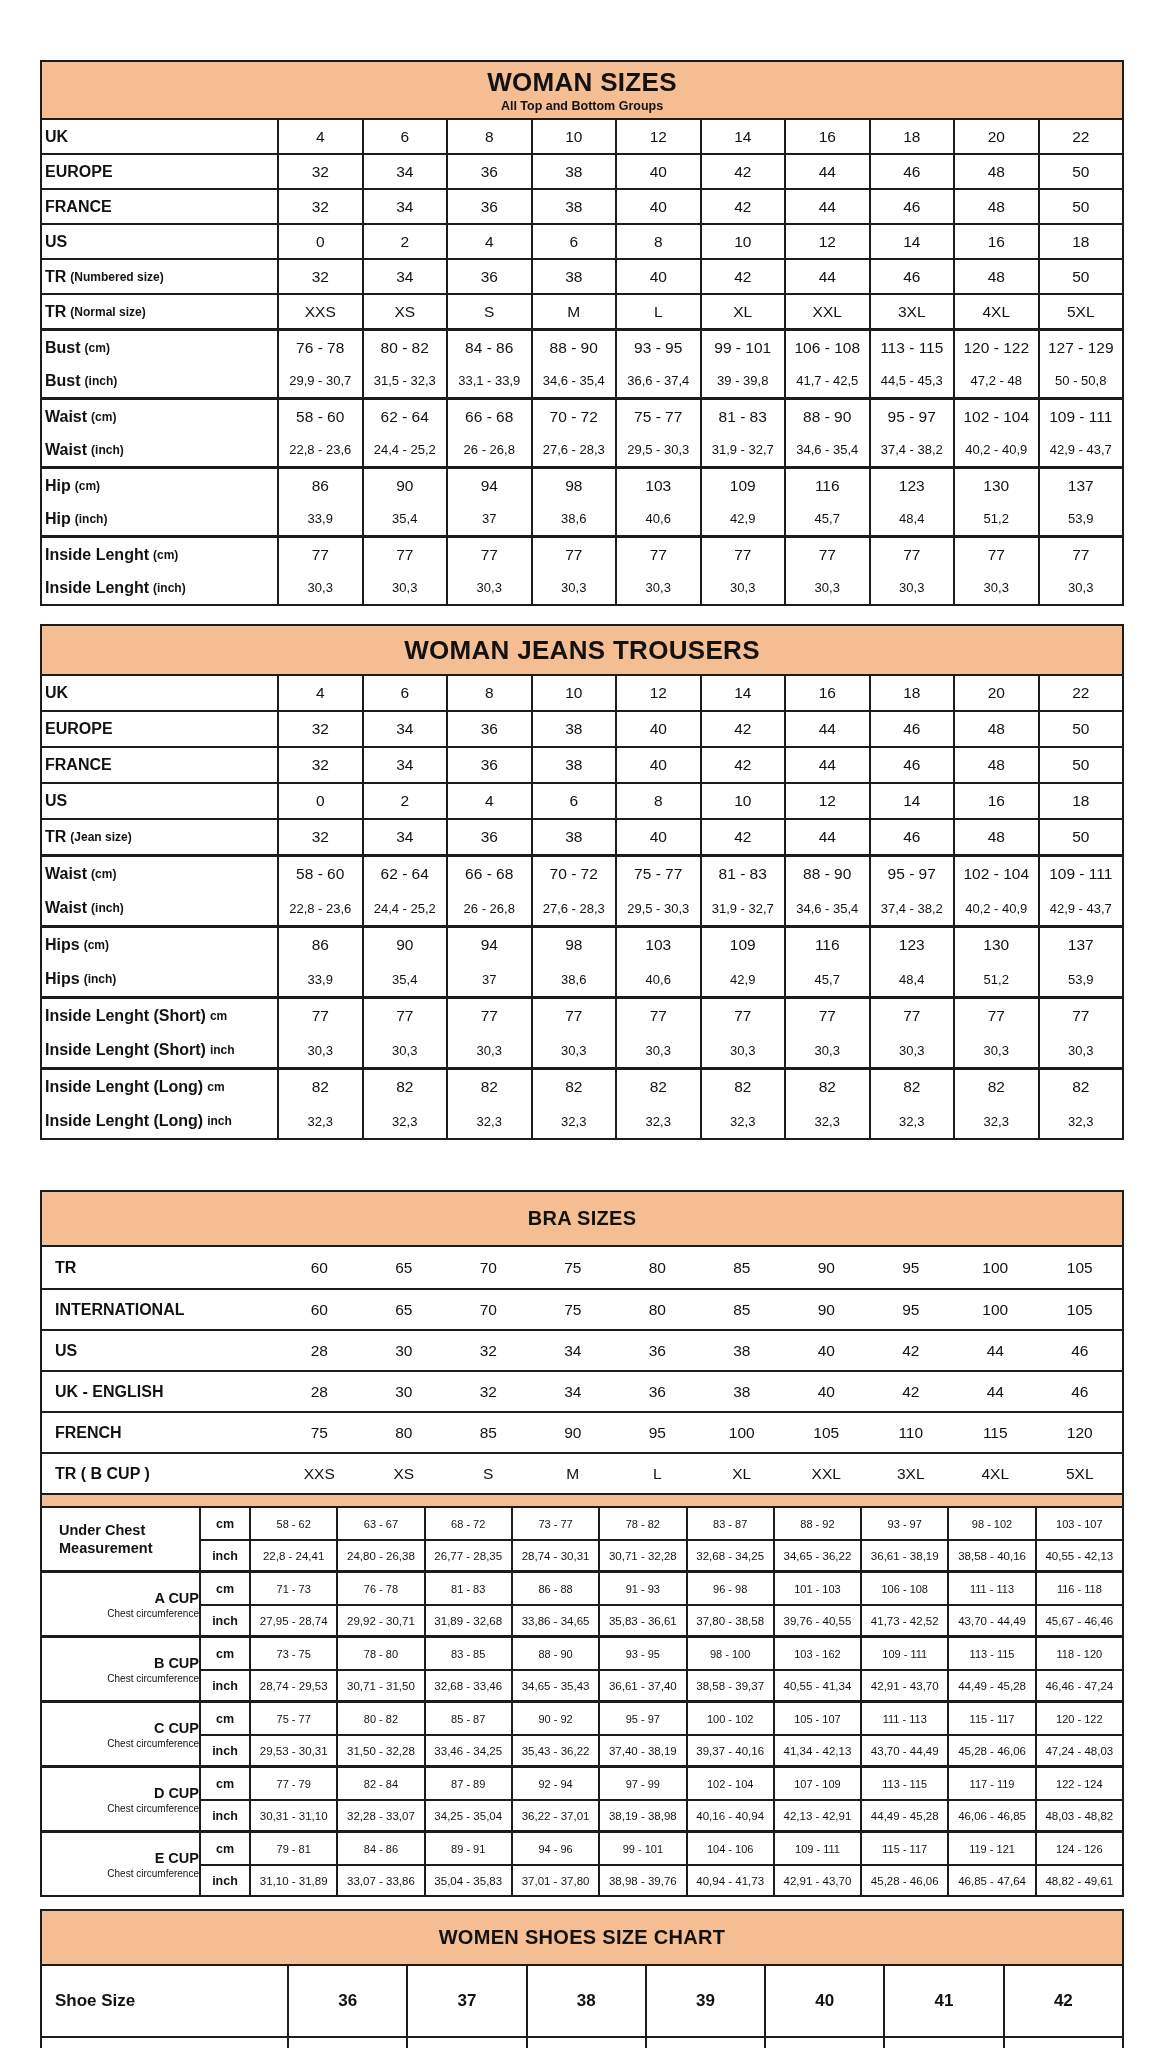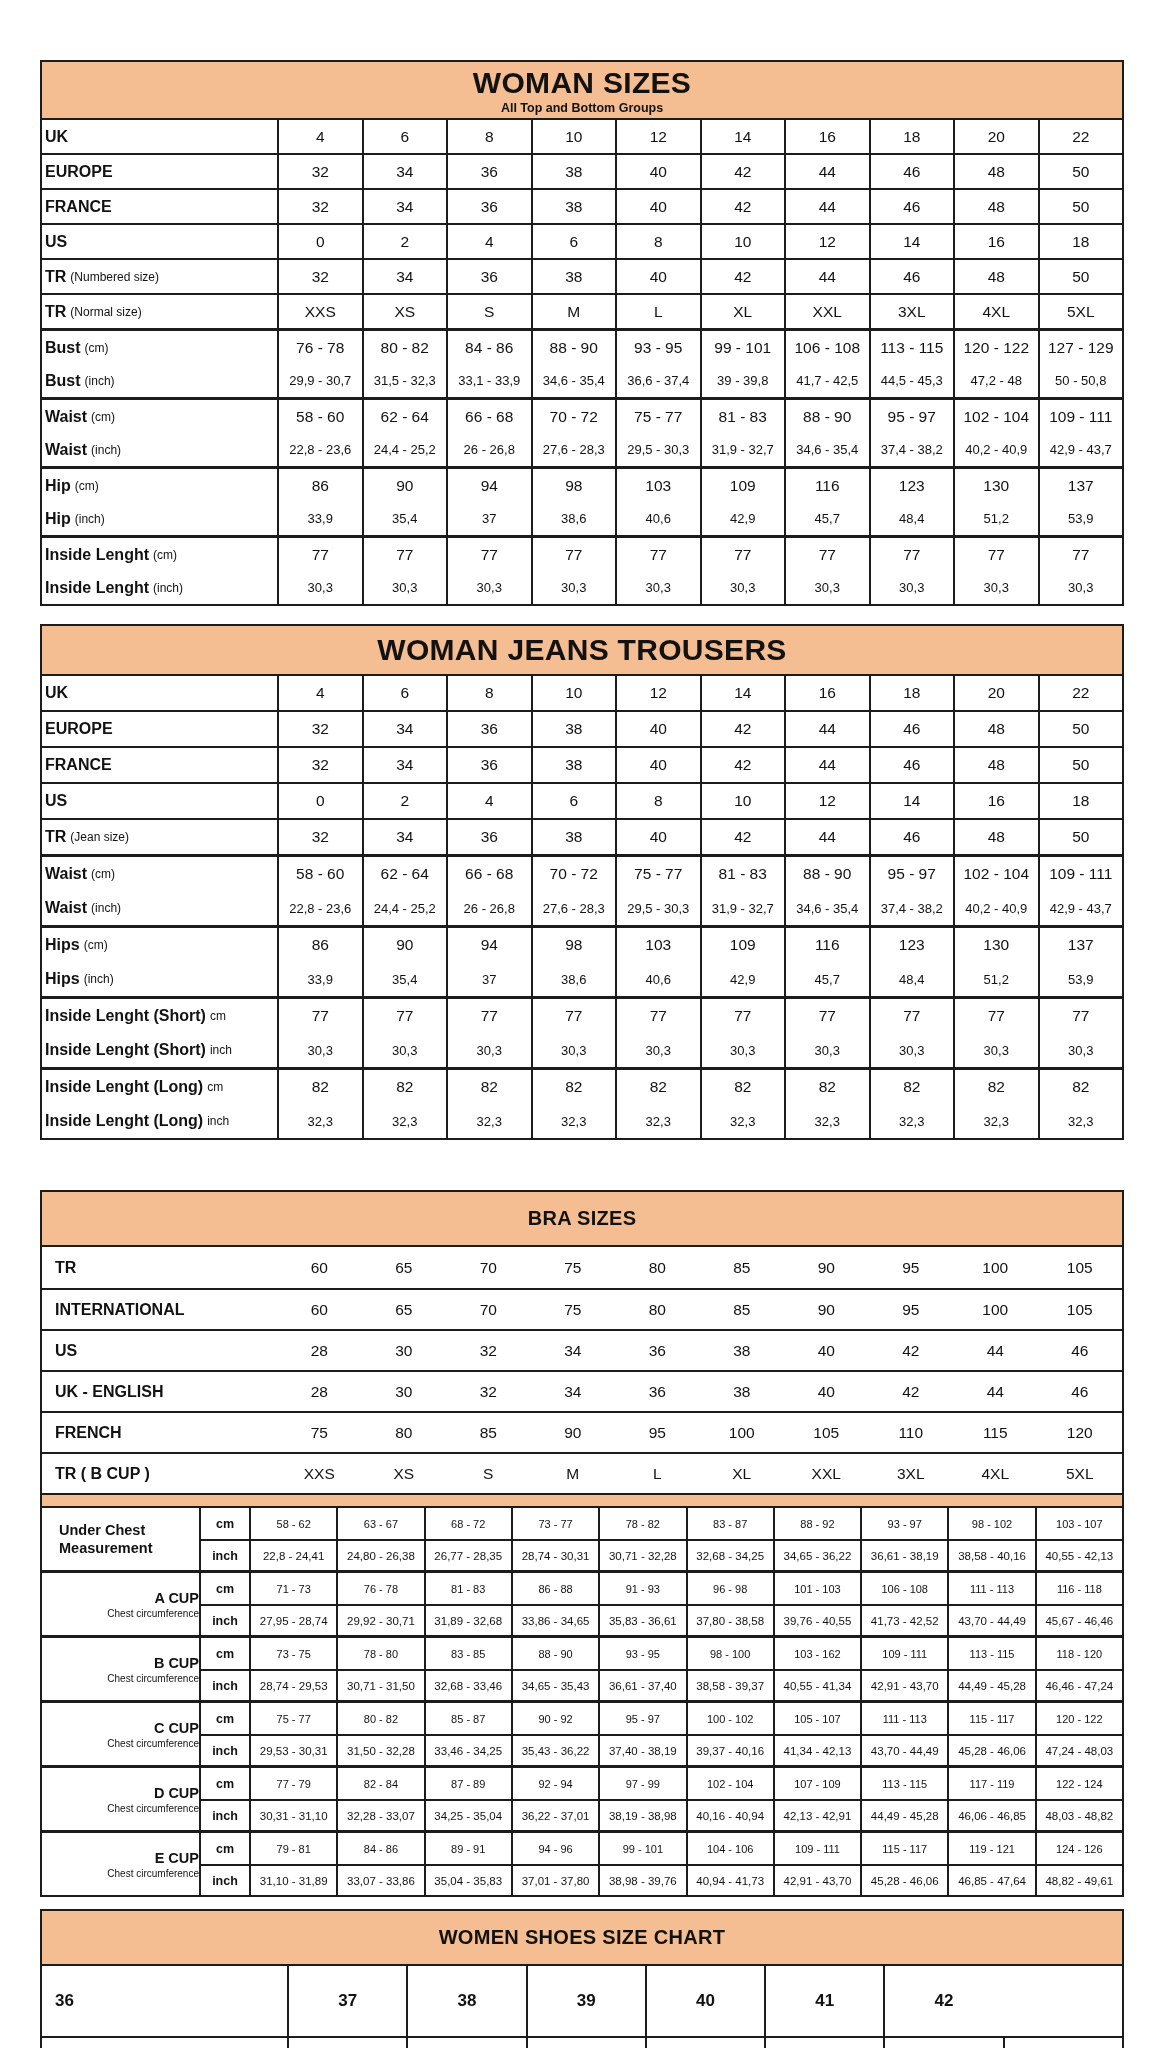--- a/index.html
+++ b/index.html
@@ -17,21 +17,21 @@
   }
   .page{padding:60px 40px 0 40px}
 
   .tbl{border:2.5px solid var(--border)}
   .thead{
     background:var(--accent);
     border-bottom:2.5px solid var(--border);
     display:flex;flex-direction:column;align-items:center;justify-content:center;
     text-align:center;
   }
-  .thead .title{font-weight:700;font-size:30px;letter-spacing:.3px}
+  .thead .title{font-weight:700;font-size:26px;letter-spacing:.3px}
   .thead .subtitle{font-weight:700;font-size:12.5px;margin-top:1px}
   .t1 .thead{height:58px}
   .t2 .thead{height:50px}
   .t3 .thead{height:55px}
   .t4 .thead{height:55px}
   .t3 .thead .title,.t4 .thead .title{font-size:20px}
 
   
   .t-group{border-top:2px solid var(--border)}
   .t-group.multi{border-top:3px solid var(--border)}
@@ -41,21 +41,21 @@
   .t2 .t-row{height:34px}
   .t-row>div{
     border-left:2px solid var(--border);
     display:flex;align-items:center;justify-content:center;
     font-size:15.5px;white-space:nowrap;overflow:hidden;
   }
   .t-row>div:first-child{border-left:none;justify-content:flex-start;padding-left:3px}
   .t-row.inch>div{font-size:13px}
   .t-row.inch>div:first-child{font-size:15.5px}
   .lb{font-weight:700;font-size:16px}
-  .un{font-weight:400;font-size:12px;margin-left:4px}
+  .un{font-weight:700;font-size:12px;margin-left:4px}
 
   
   .band-row{
     display:grid;grid-template-columns:235px repeat(10,1fr);
     height:41px;border-top:2px solid var(--border);
   }
   .band-row:first-child{border-top:none}
   .band-row>div{display:flex;align-items:center;justify-content:center;font-size:15.5px}
   .band-row>div:first-child{justify-content:flex-start;padding-left:13px;font-weight:700;font-size:16px}
 
@@ -846,20 +846,21 @@
         </div>
       </div>
   </section>
 
   <section class="tbl t4 gap-t4">
     <header class="thead">
       <div class="title">WOMEN SHOES SIZE CHART</div>
     </header>
     <div id="t4-body">
         <div class="shoe-row sizes">
+          <div>Shoe Size</div>
           <div>36</div>
           <div>37</div>
           <div>38</div>
           <div>39</div>
           <div>40</div>
           <div>41</div>
           <div>42</div>
         </div>
         <div class="shoe-row heel">
           <div>Heel-toe (cm)</div>

